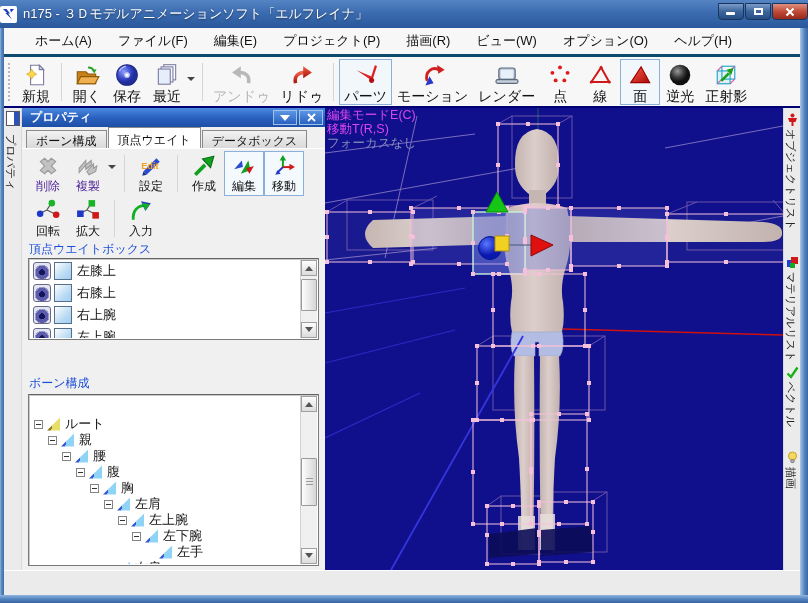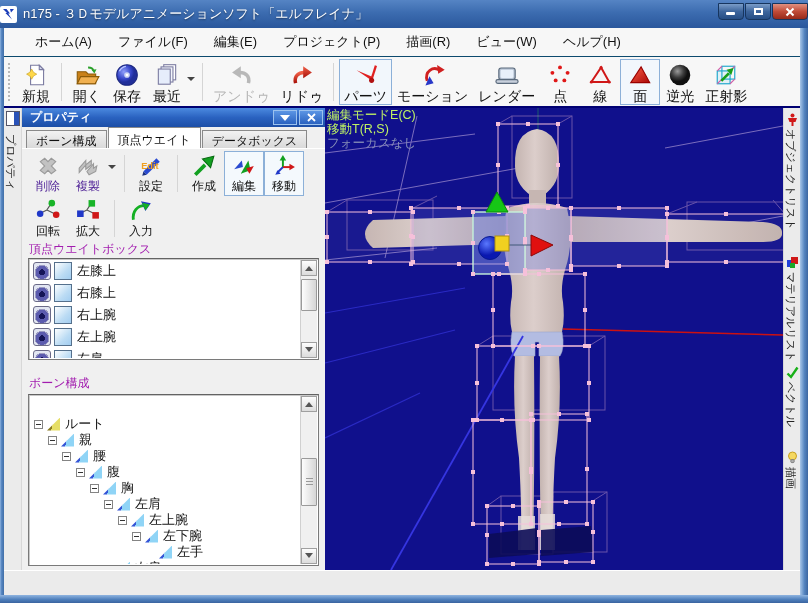--- a/index.html
+++ b/index.html
@@ -21,21 +21,21 @@
   .wbtn .maxgl{position:absolute;left:8px;top:4px;width:9px;height:7px;border:2px solid #fff;}
   .wbtn svg{position:absolute;left:50%;top:50%;transform:translate(-50%,-50%);}
 
   .winborder{position:absolute;background:linear-gradient(90deg,#8fb4e0,#5585c0 40%,#416fa8);}
   #border-left{left:0;top:28px;width:4px;height:568px;}
   #border-right{left:800px;top:28px;width:8px;height:568px;background:linear-gradient(90deg,#a8c6e8,#5585c0 55%,#3c66a0);}
   #border-bottom{left:0;top:595px;width:808px;height:8px;background:linear-gradient(180deg,#8fb4e0,#4f80bc 55%,#3a64a0);}
 
   
   #menubar{position:absolute;left:4px;top:28px;width:796px;height:29px;background:#f7f7f7;
-    border-bottom:1px solid #0c4a6e;display:flex;align-items:center;padding-left:18px;}
+    border-bottom:3px solid #0c4a6e;display:flex;align-items:center;padding-left:18px;}
   .mitem{font-size:13px;color:#111;padding:4px 13px;cursor:default;}
 
   
   #toolbar{position:absolute;left:4px;top:57px;width:796px;height:49px;background:#f7f7f7;
     display:flex;align-items:stretch;padding:2px 0 1px 2px;}
   .grip{width:6px;margin:4px 2px;border-left:2px dotted #b9b9b9;}
   .tbtn{min-width:40px;padding:1px 4px 0;display:flex;flex-direction:column;align-items:center;justify-content:flex-start;
     border:1px solid transparent;cursor:pointer;}
   .tbtn .ticn{width:28px;height:28px;display:flex;align-items:center;justify-content:center;}
   .tbtn .tlbl{font-size:14px;color:#111;white-space:nowrap;line-height:14px;}
@@ -69,27 +69,27 @@
 
   #ribbon{position:absolute;left:0;top:40px;width:303px;height:92px;background:#f0f0f0;border-top:1px solid #fff;padding:2px 0 0 6px;}
   .rrow{display:flex;align-items:stretch;height:45px;}
   .rbtn{min-width:40px;padding:1px 3px 0;display:flex;flex-direction:column;align-items:center;border:1px solid transparent;cursor:pointer;}
   .rbtn .ricn{width:24px;height:26px;display:flex;align-items:center;justify-content:center;}
   .rbtn .rlbl{font-size:12px;color:#111;line-height:14px;white-space:nowrap;}
   .rbtn.sel{border:1px solid #8cb0d8;background:#f4f9fd;}
   .rbtn.dis .rlbl{color:#4c1d95;}
   .rsep{width:1px;background:#d5d5d5;margin:4px 6px;}
 
-  .sectlabel{position:absolute;left:7px;font-size:12px;color:#a21caf;}
+  .sectlabel{position:absolute;left:7px;font-size:12px;color:#1d4ed8;}
   #weightlabel{top:133px;}
   #bonelabel{top:267px;}
 
   .sunkbox{position:absolute;left:6px;width:291px;background:#fff;border:1px solid #7a7a7a;
     border-top-color:#636363;box-shadow:inset 1px 1px 0 #c9c9c9;}
-  #weightlist{top:150px;height:102px;}
+  #weightlist{top:150px;height:82px;}
   #bonetree{top:286px;height:172px;}
   .boxinner{position:absolute;left:1px;top:1px;right:18px;bottom:1px;overflow:hidden;}
 
   .lrow{display:flex;align-items:center;height:22px;padding-left:3px;}
   .eyeicon{width:18px;height:18px;border:1px solid #6a6a88;border-radius:3px;margin-right:3px;
     background:radial-gradient(circle at 50% 58%,#141456 0 3px,#5b5bae 3px 6.5px,#9a9ac2 6.5px 7.5px,#e2e6f2 7.5px);}
   .sqicon{width:18px;height:18px;border:1px solid #55708c;margin-right:5px;
     background:linear-gradient(135deg,#ffffff,#bcdcf4 60%,#a2cdf0);}
   .llabel{font-size:13px;color:#111;}
 
@@ -112,21 +112,21 @@
   .sarr.u{border-bottom:5px solid #555;margin-bottom:3px;}
   .sarr.d{border-top:5px solid #555;margin-top:3px;}
   .sthumb{position:absolute;left:0;width:16px;background:linear-gradient(90deg,#fdfdfd,#d6d6d6);
     border:1px solid #9a9a9a;border-radius:1px;}
   .sgrip{position:absolute;left:4px;top:50%;width:7px;height:7px;margin-top:-4px;
     background:repeating-linear-gradient(180deg,#9a9a9a 0 1px,transparent 1px 3px);}
 
   
   #viewport{position:absolute;left:325px;top:108px;width:458px;height:462px;background:#10108c;overflow:hidden;cursor:crosshair;}
   #vp-overlay{position:absolute;left:2px;top:0;z-index:5;line-height:14px;font-size:12.5px;}
-  #vp-overlay .ovl{color:#bef264;white-space:nowrap;}
+  #vp-overlay .ovl{color:#d946ef;white-space:nowrap;}
   #vp-overlay .ovl.dim{color:#8890b8;}
 
   
   #rightstrip{position:absolute;left:783px;top:108px;width:17px;height:462px;background:#ebebeb;border-left:1px solid #d8d8d8;}
   .rtab{position:absolute;left:0;width:17px;cursor:pointer;}
   .rtab .rticn{width:15px;height:15px;margin:0 auto;display:flex;align-items:center;justify-content:center;}
   .rtab .vlabel-span{left:14px;top:17px;}
 </style>
 </head>
 <body>
@@ -157,20 +157,21 @@
   </div>
 
   <div id="menubar">
 
   <span class="mitem">ホーム(A)</span>
       <span class="mitem">ファイル(F)</span>
       <span class="mitem">編集(E)</span>
       <span class="mitem">プロジェクト(P)</span>
       <span class="mitem">描画(R)</span>
       <span class="mitem">ビュー(W)</span>
+      <span class="mitem">オプション(O)</span>
       <span class="mitem">ヘルプ(H)</span>
     </div>
 
   <div id="toolbar">
     <div class="grip"></div>
 
     <div class="tbtn">
       <span class="ticn">
           <svg width="26" height="26" viewBox="0 0 24 24">
             <path d="M7 3h8l4 4v14H7z" fill="#fff" stroke="#7a7aa0"></path>

